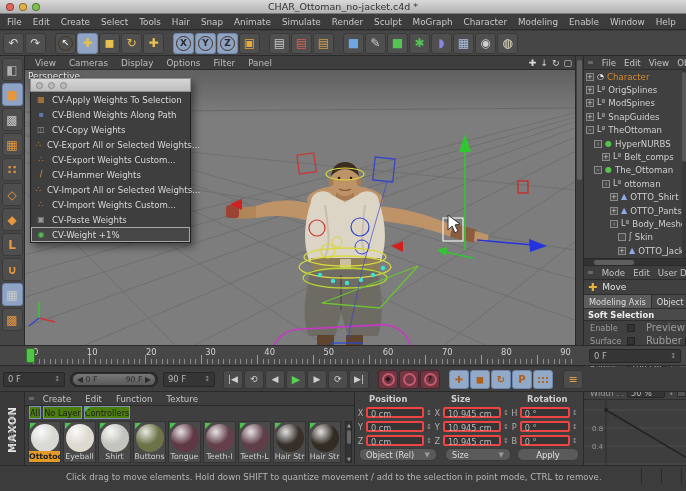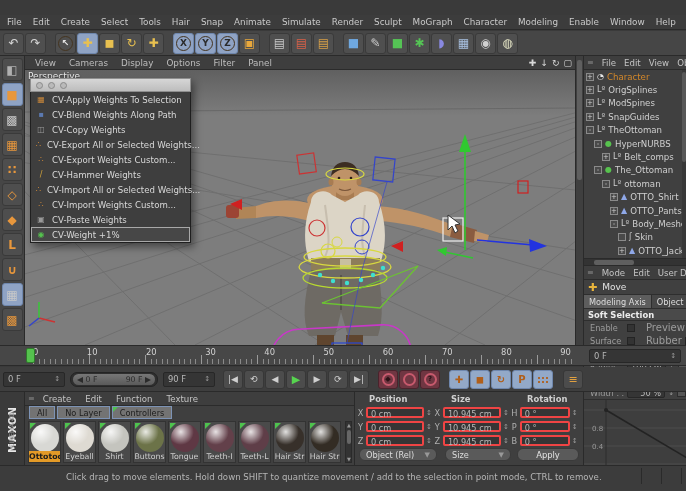--- a/index.html
+++ b/index.html
@@ -105,21 +105,21 @@
   .kbtn{width:20px;height:19px;background:#93a9c8;border:1px solid #6f87ad;border-radius:3px;color:#b05f1a;font-weight:bold;font-size:10px;display:flex;align-items:center;justify-content:center;margin-right:1px;}
   .selbtn{width:20px;height:19px;background:#4c4c4c;border:1px solid #373737;border-radius:3px;color:#e0a040;font-size:11px;display:flex;align-items:center;justify-content:center;}
 
   
   .brand{position:absolute;left:0;top:392px;width:25px;height:73px;background:#3a3a3a;border-right:1px solid #2a2a2a;overflow:hidden;}
   .brand .mx{position:absolute;left:-23px;top:32px;transform:rotate(-90deg);transform-origin:center;font-size:10px;font-weight:bold;color:#e6e6e6;letter-spacing:1px;width:70px;text-align:center;}
   .brand .cn{position:absolute;left:-16px;top:34px;transform:rotate(-90deg);transform-origin:center;font-size:6.4px;color:#9a9a9a;width:56px;text-align:center;}
 
   .mats{position:absolute;left:25px;top:392px;width:330px;height:73px;background:#3f3f3f;border-right:1px solid #2a2a2a;}
   .laytabs{position:absolute;left:4px;top:14px;height:13px;display:flex;gap:2px;}
-  .laytab{position:relative;background:#737373;color:#1c1c1c;font-size:8.2px;display:flex;align-items:center;justify-content:center;border:1px solid #7d93b5;padding:0 7px;}
+  .laytab{position:relative;background:#4d7c0f;color:#1c1c1c;font-size:8.2px;display:flex;align-items:center;justify-content:center;border:1px solid #7d93b5;padding:0 0;}
   .laytab.accent::before{content:"";position:absolute;left:0;top:0;border-top:5px solid #4ec24e;border-right:5px solid transparent;}
   .matstrip{position:absolute;left:3px;top:29px;height:44px;display:flex;gap:2px;}
   .mat{position:relative;width:33px;height:42px;background:#4a4a4a;border:1px solid #333;}
   .mat::before{content:"";position:absolute;left:1px;top:1px;border-top:6px solid #4ec24e;border-right:6px solid transparent;}
   .sphere{position:absolute;left:2px;top:2px;width:28px;height:28px;border-radius:50%;}
   .matname{position:absolute;left:0;right:0;bottom:0;height:11px;font-size:7.8px;color:#cfcfcf;text-align:center;line-height:11px;white-space:nowrap;overflow:hidden;}
   .mat.sel .matname{background:#e39a27;color:#1c1c1c;font-weight:bold;}
   .matscroll{position:absolute;right:2px;top:29px;width:7px;height:42px;background:#333;border:1px solid #2a2a2a;}
   .matscroll .thumb{position:absolute;left:1px;top:8px;width:4px;height:14px;background:#666;border-radius:2px;}
   .matscroll .ar{position:absolute;left:0;width:6px;font-size:5px;color:#999;text-align:center;}
@@ -137,20 +137,26 @@
   .statusbar{position:absolute;left:0;top:465px;width:686px;height:26px;background:#3c3c3c;border-top:1px solid #2a2a2a;}
   .stext{position:absolute;left:66px;top:6px;font-size:8.6px;color:#b5b5b5;white-space:nowrap;}
   .wmark{position:absolute;left:2px;top:2px;font-size:19px;font-weight:bold;color:#fff;letter-spacing:.5px;}
   .ssep{position:absolute;top:2px;width:1px;height:16px;background:#2a2a2a;}
 </style>
 </head>
 <body>
 
 <div id="window">
 
+  <div class="titlebar">
+    <span class="tl r"></span>
+    <span class="tl y"></span>
+    <span class="tl g"></span>
+    <div class="wtitle">CHAR_Ottoman_no-jacket.c4d *</div>
+  </div>
 
   <div class="menubar">
 
   <span>File</span>
       <span>Edit</span>
       <span>Create</span>
       <span>Select</span>
       <span>Tools</span>
       <span>Hair</span>
       <span>Snap</span>
@@ -547,21 +553,21 @@
       <span class="amini"></span>
     </div>
     <div class="arow">
       <span class="alabel">Strength</span>
       <span class="afield" style="width:42px;">100 %</span>
       <span class="astep">↕</span>
       <span class="amini"></span>
     </div>
     <div class="arow">
       <span class="alabel">Width . .</span>
-      <span class="afield" style="width:42px;text-align:right;">50 %</span>
+      <span class="afield" style="width:42px;">50 %</span>
       <span class="astep">↕</span>
       <span class="amini"></span>
     </div>
 
     <div class="curvebox">
       <svg width="103" height="67" viewBox="0 0 103 67">
         <line x1="0" y1="10" x2="103" y2="10" stroke="#4c4c4c"></line>
         <line x1="0" y1="28" x2="103" y2="28" stroke="#4c4c4c"></line>
         <line x1="0" y1="46" x2="103" y2="46" stroke="#4c4c4c"></line>
         <line x1="0" y1="64" x2="103" y2="64" stroke="#4c4c4c"></line>

